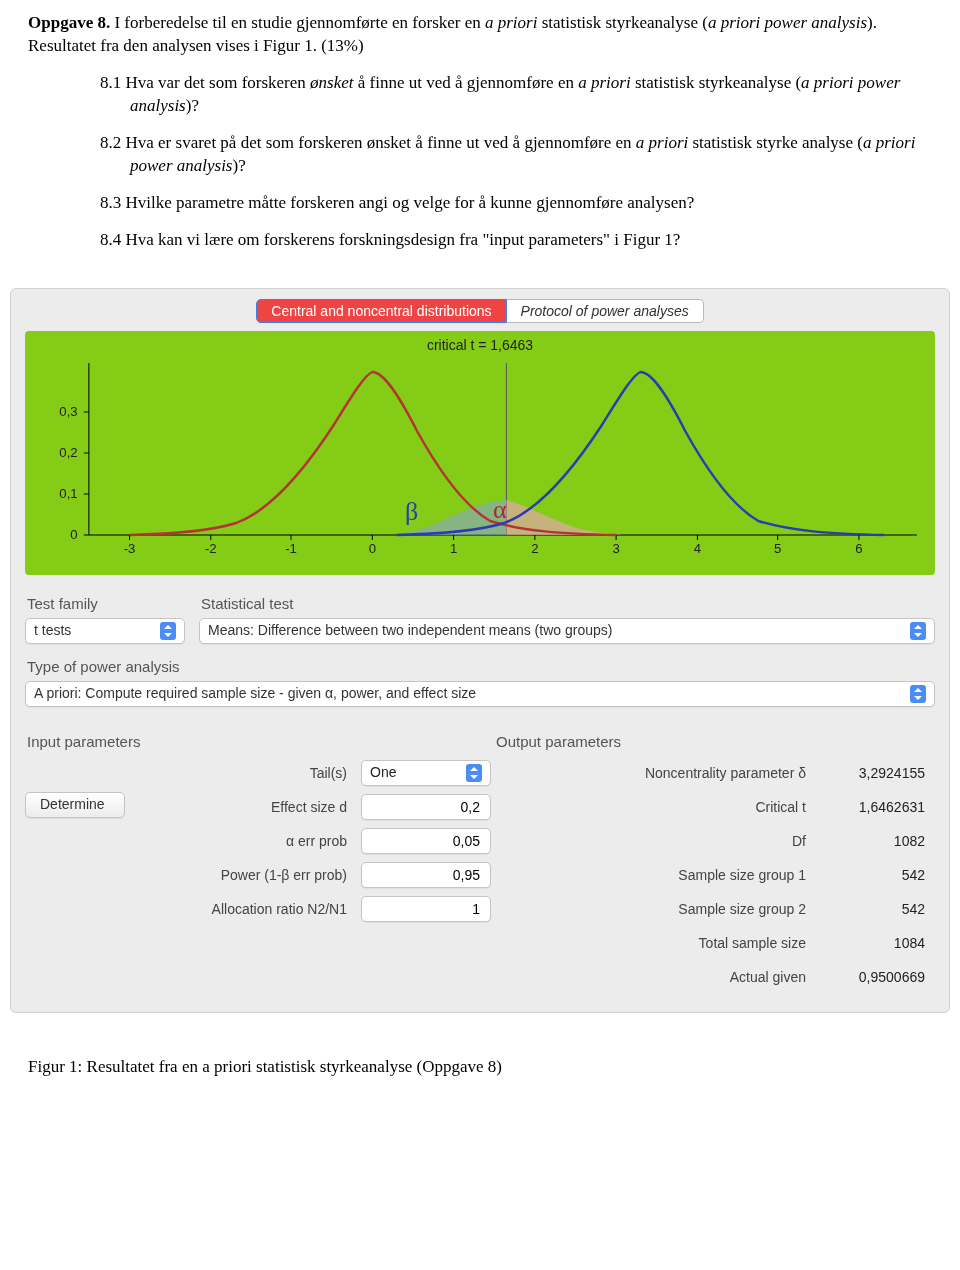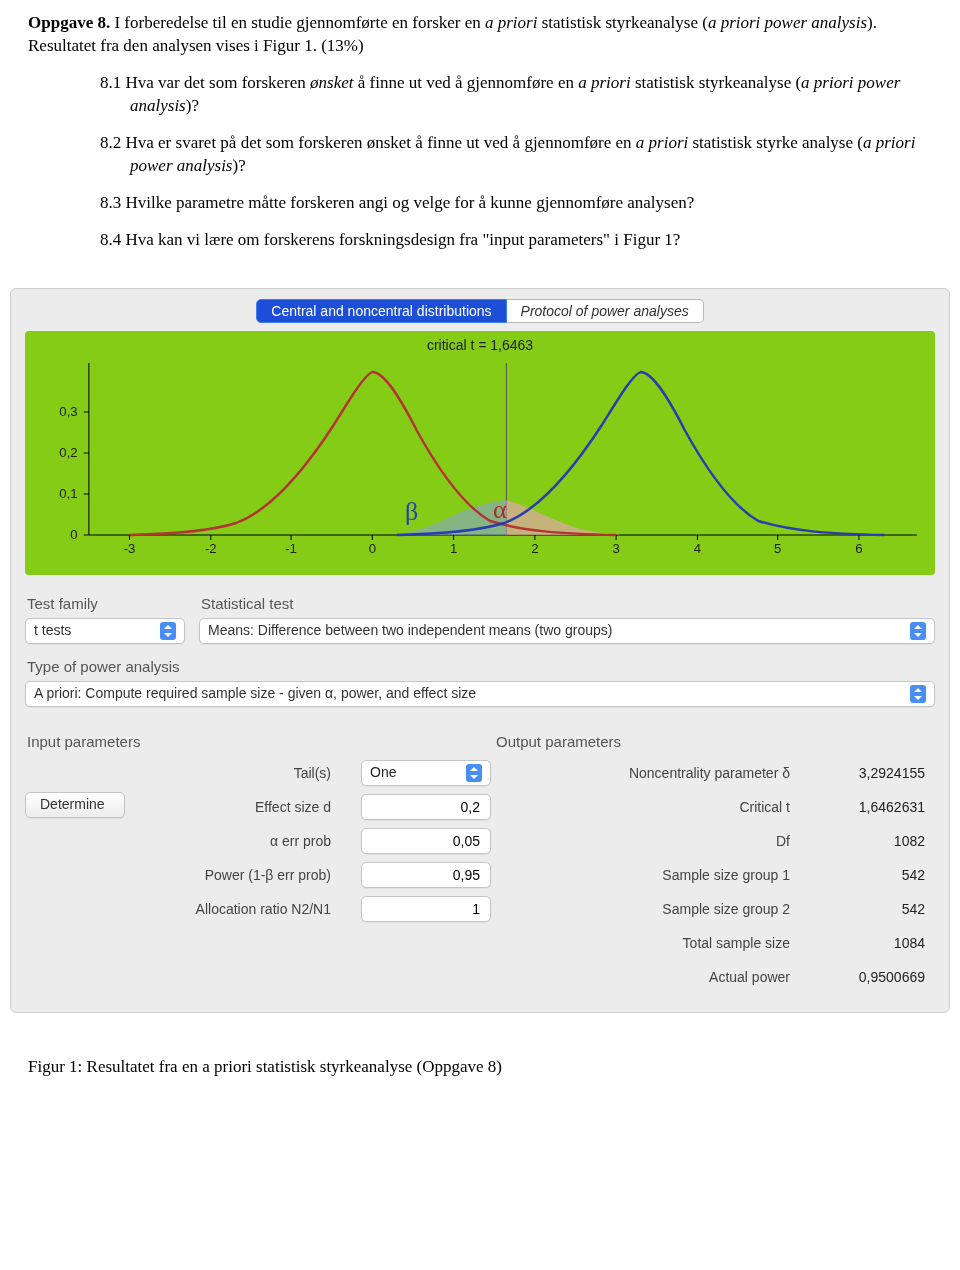--- a/index.html
+++ b/index.html
@@ -47,21 +47,21 @@
     gap: 0;
     margin-bottom: 8px;
   }
   .tab {
     padding: 3px 14px;
     border: 1px solid #b7b7b7;
     background: #fff;
     font-size: 14px;
   }
   .tab.active {
-    background: #1d4ed8;
+    background: #ef4444;
     color: #fff;
     border-color: #3b82f0;
   }
   .tab:first-child { border-radius: 5px 0 0 5px; }
   .tab:last-child  { border-radius: 0 5px 5px 0; border-left: none; font-style: italic; }
 
   .chart-wrap {
     background: #84cc16;
     border-radius: 4px;
     padding: 6px 8px 10px 8px;
@@ -155,21 +155,20 @@
     flex: 1;
     text-align: right;
     padding-right: 14px;
     color: #444;
   }
   .param-row .pval {
     width: 105px;
     text-align: right;
     padding-right: 10px;
     color: #222;
-    margin-left: 16px;
   }
   .param-row.inputish .pval { padding-right: 0; }
   .inputish .mac-input { width: 130px; }
 
   .input-left-col {
     display: flex;
     gap: 10px;
   }
   .input-labels-area { flex: 1; }
 
@@ -346,21 +345,21 @@
         </div>
         <div class="param-row">
           <div class="plabel">Sample size group 2</div>
           <div class="pval">542</div>
         </div>
         <div class="param-row">
           <div class="plabel">Total sample size</div>
           <div class="pval">1084</div>
         </div>
         <div class="param-row">
-          <div class="plabel">Actual power</div>
+          <div class="plabel">Actual given</div>
           <div class="pval">0,9500669</div>
         </div>
       </div>
     </div>
   </div>
 
   <div class="caption">Figur 1: Resultatet fra en a priori statistisk styrkeanalyse (Oppgave 8)</div>
 
 </div>
 

